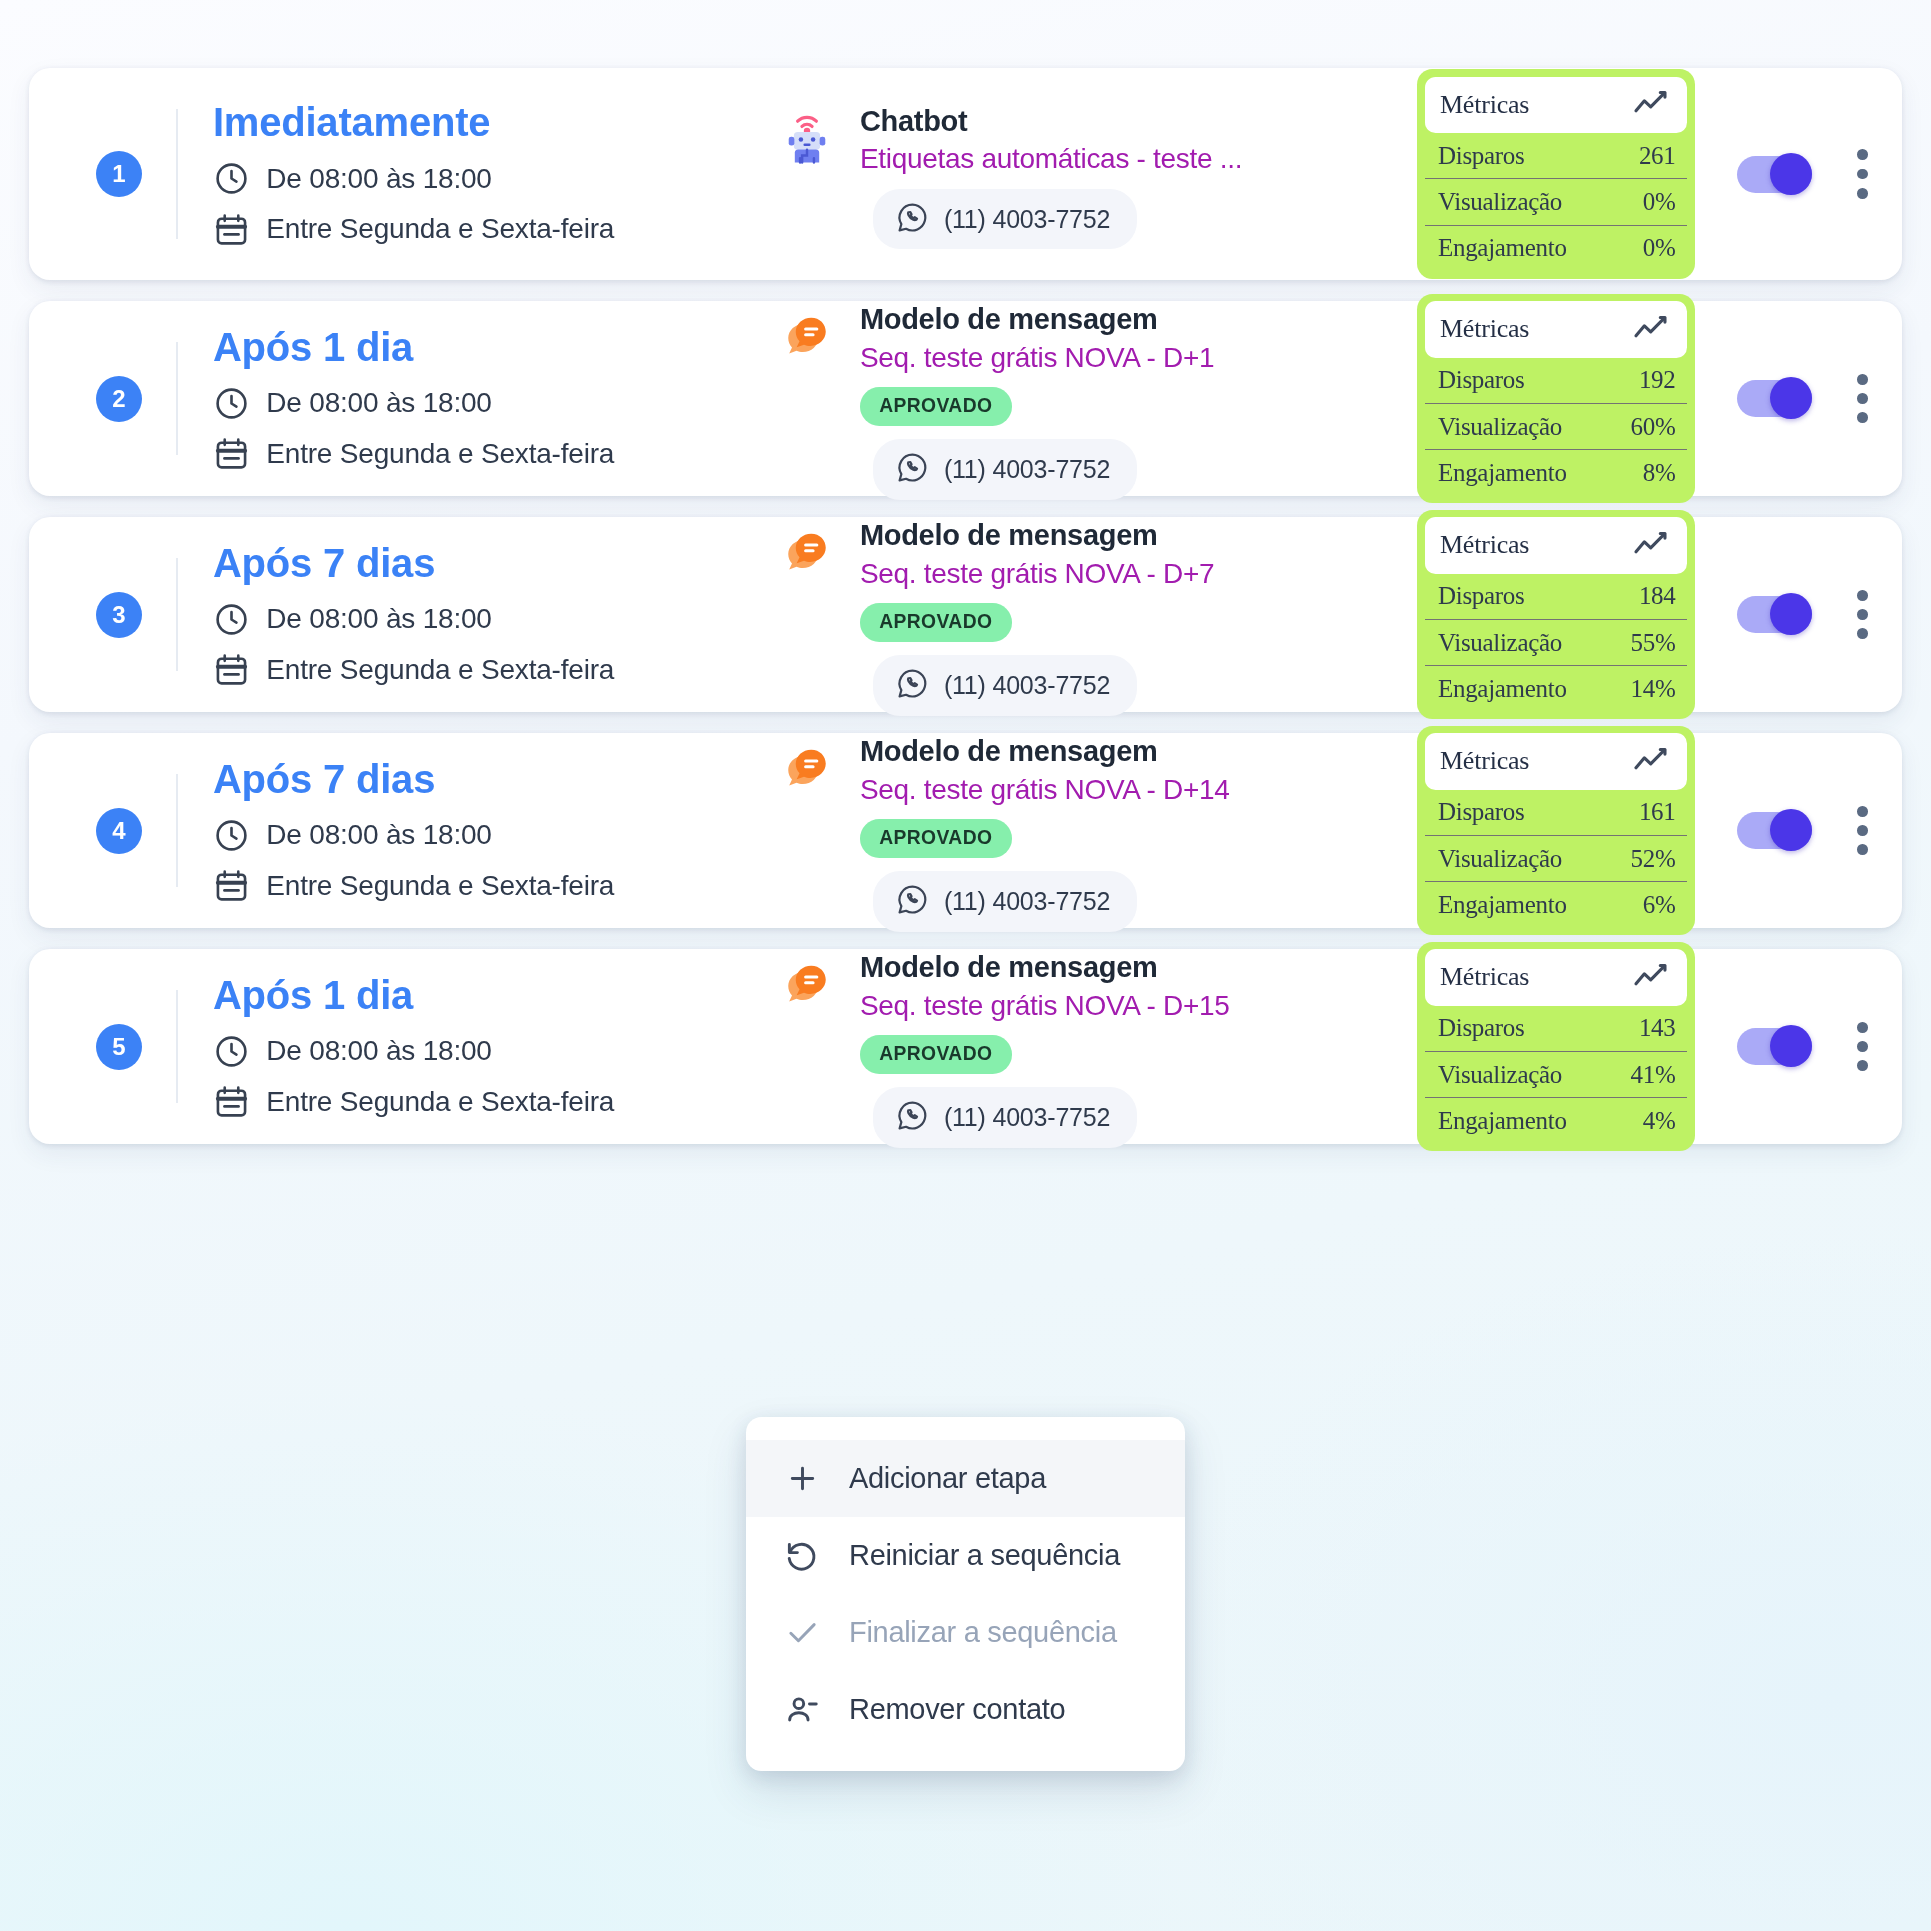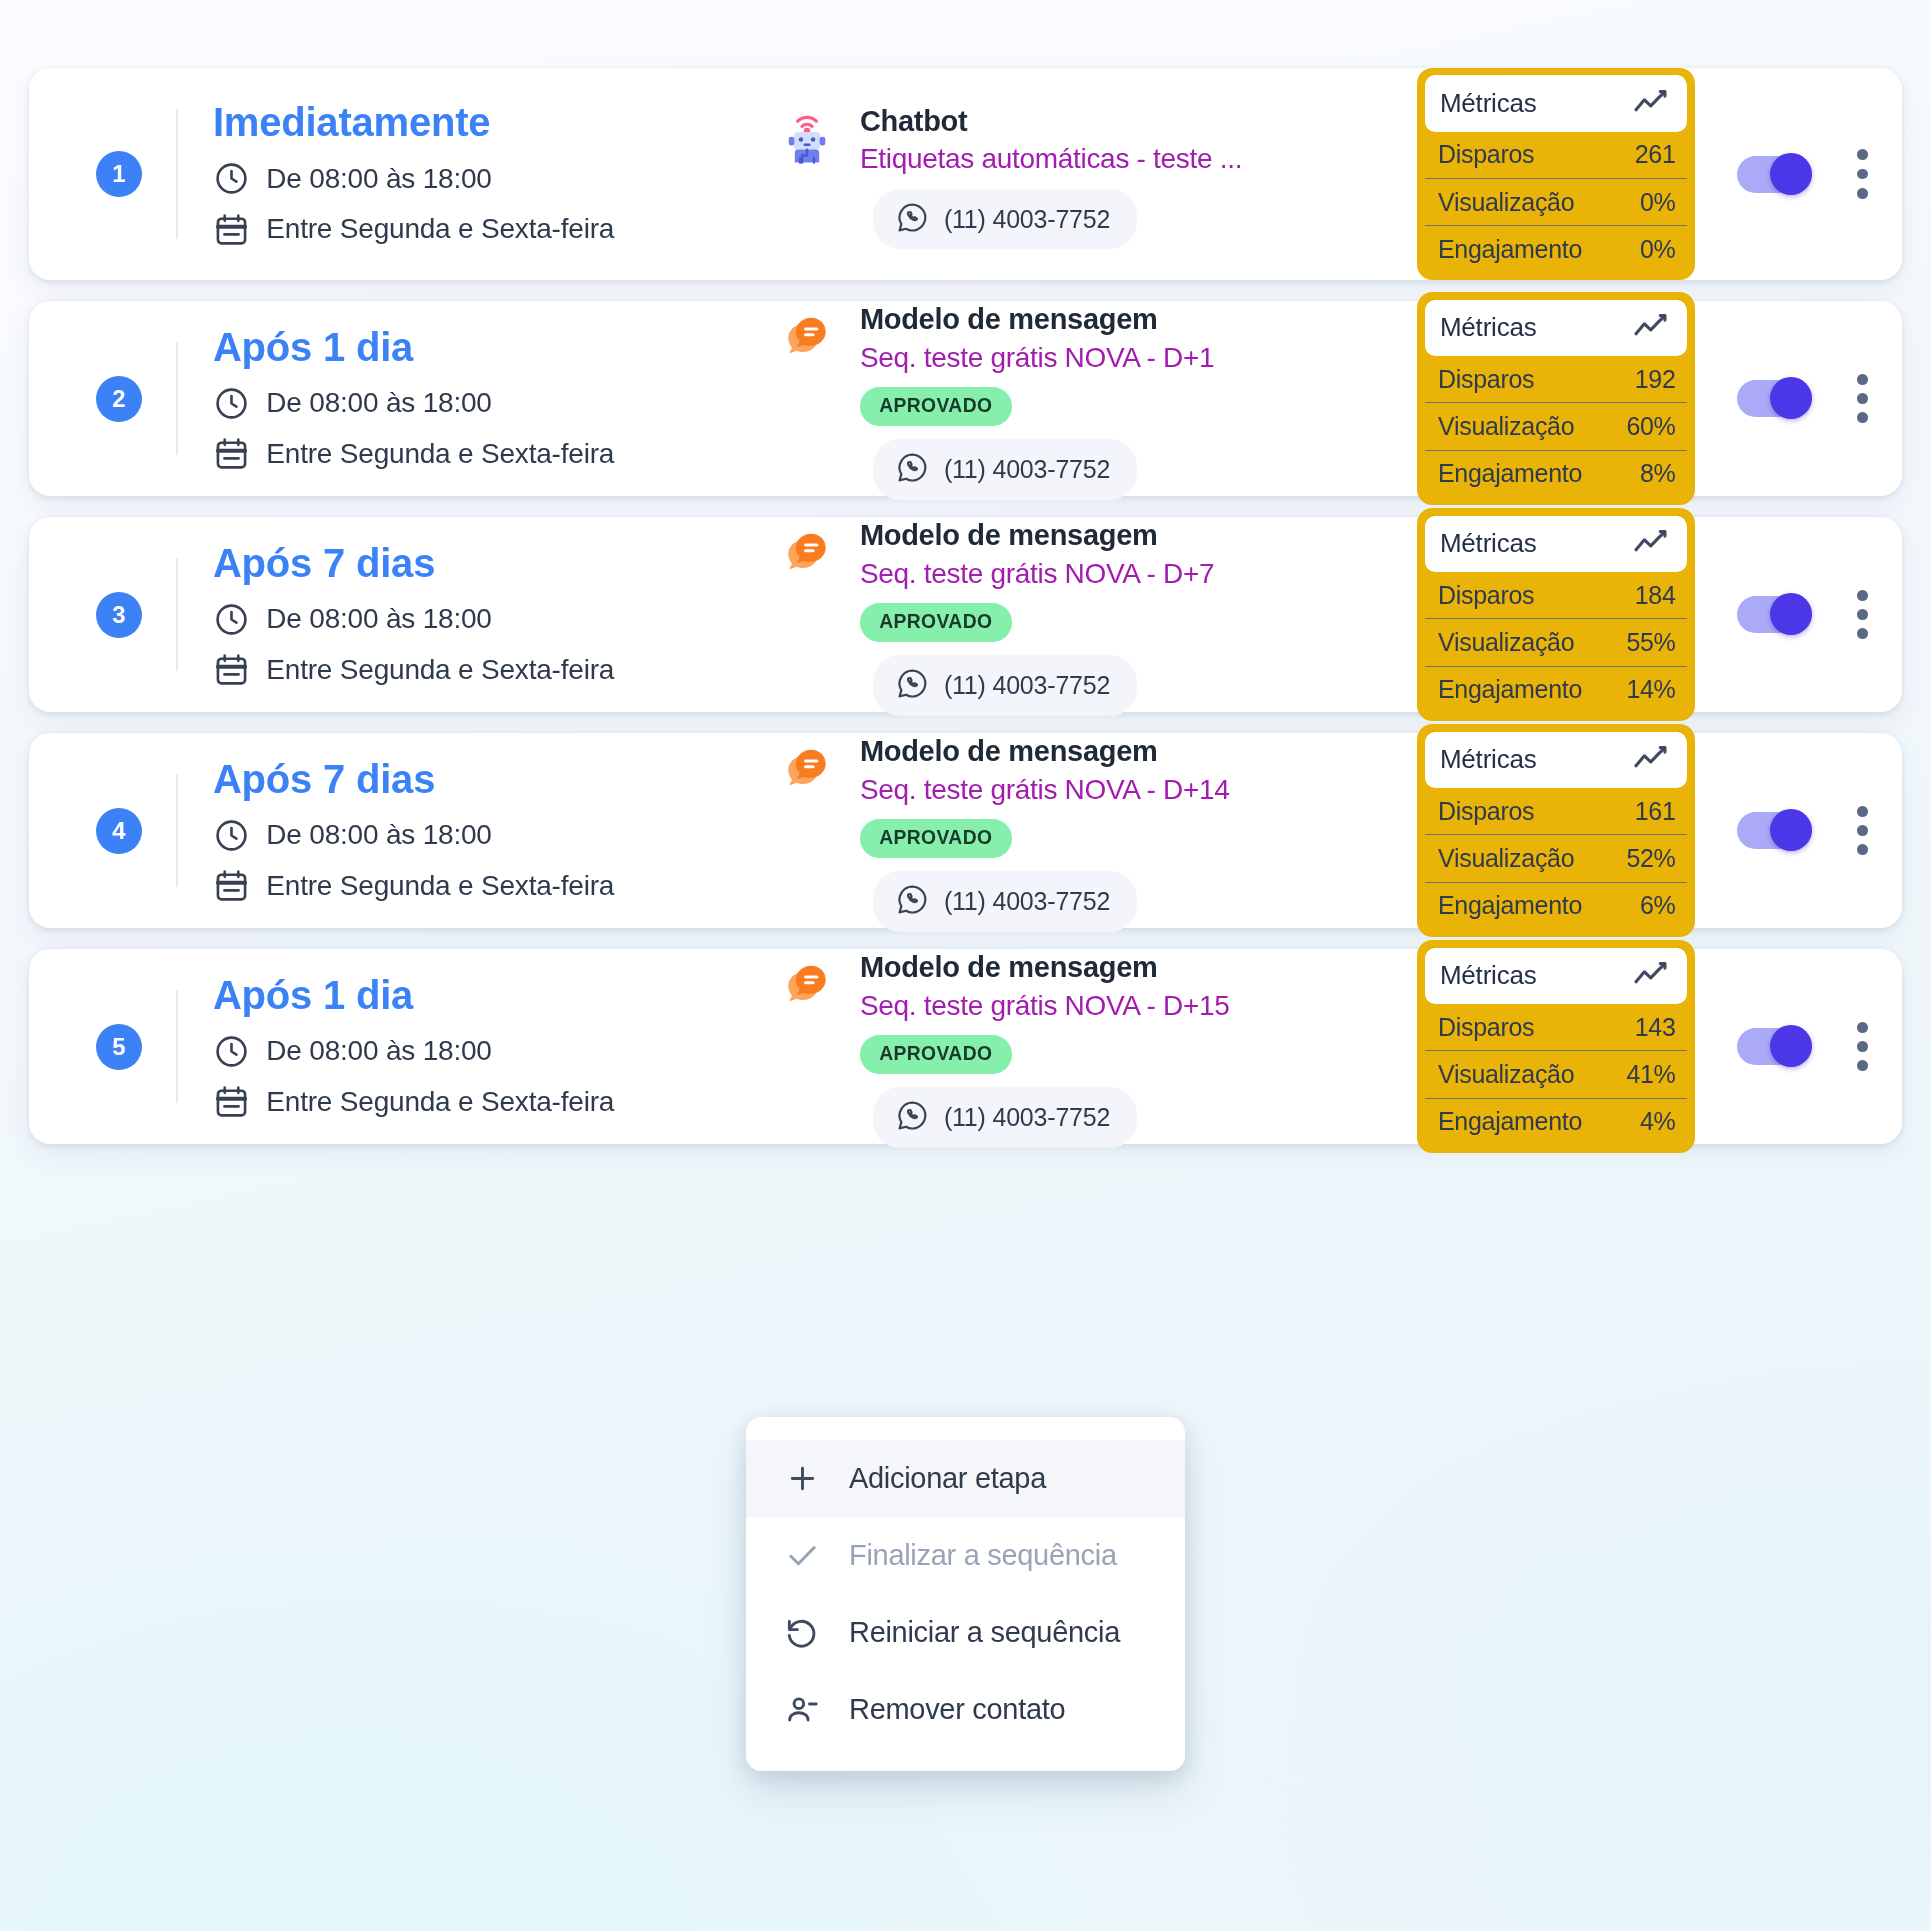--- a/index.html
+++ b/index.html
@@ -146,24 +146,25 @@
     color: #2f3a4c;
     font-weight: 500;
     letter-spacing: -0.2px;
     white-space: nowrap;
   }
 
   
   .metrics {
     flex: 0 0 auto;
     width: 278px;
-    background: #eab308;
+    background: #bef264;
     border-radius: 15.4px;
     padding: 7.7px;
     margin-right: 42px;
+    font-family: Liberation Serif, serif;
   }
   .metrics-head {
     background: #ffffff;
     border-radius: 10.6px;
     padding: 11.6px 15.4px;
     display: flex;
     align-items: center;
     justify-content: space-between;
   }
   .metrics-head .lbl {
@@ -668,36 +669,36 @@
 
   <div class="ctx-menu">
     <div class="ctx-item active">
       <span class="ci">
         <svg width="35" height="35" viewBox="0 0 24 24" fill="none" stroke="#3f4a5e" stroke-width="2" stroke-linecap="round">
           <path d="M12 5v14M5 12h14"></path>
         </svg>
       </span>
       <span>Adicionar etapa</span>
     </div>
-    <div class="ctx-item disabled">
-      <span class="ci">
-        <svg width="35" height="35" viewBox="0 0 24 24" fill="none" stroke="#97a4b8" stroke-width="2" stroke-linecap="round" stroke-linejoin="round">
-          <path d="M4 12.5l5.2 5.2L20 6.6"></path>
-        </svg>
-      </span>
-      <span>Finalizar a sequência</span>
-    </div>
     <div class="ctx-item">
       <span class="ci">
         <svg width="35" height="35" viewBox="0 0 24 24" fill="none" stroke="#3f4a5e" stroke-width="2" stroke-linecap="round" stroke-linejoin="round">
           <path d="M3.5 9.5a8.5 8.5 0 1 1-.6 4.5"></path>
           <path d="M3 4.5V10h5.5"></path>
         </svg>
       </span>
       <span>Reiniciar a sequência</span>
+    </div>
+    <div class="ctx-item disabled">
+      <span class="ci">
+        <svg width="35" height="35" viewBox="0 0 24 24" fill="none" stroke="#97a4b8" stroke-width="2" stroke-linecap="round" stroke-linejoin="round">
+          <path d="M4 12.5l5.2 5.2L20 6.6"></path>
+        </svg>
+      </span>
+      <span>Finalizar a sequência</span>
     </div>
     <div class="ctx-item">
       <span class="ci">
         <svg width="35" height="35" viewBox="0 0 24 24" fill="none" stroke="#3f4a5e" stroke-width="2" stroke-linecap="round" stroke-linejoin="round">
           <circle cx="9.5" cy="8" r="3.3"></circle>
           <path d="M3.2 19.2c0-3.2 2.9-5 6.3-5s6.3 1.8 6.3 5"></path>
           <path d="M16.8 8.2h4.6"></path>
         </svg>
       </span>
       <span>Remover contato</span>

